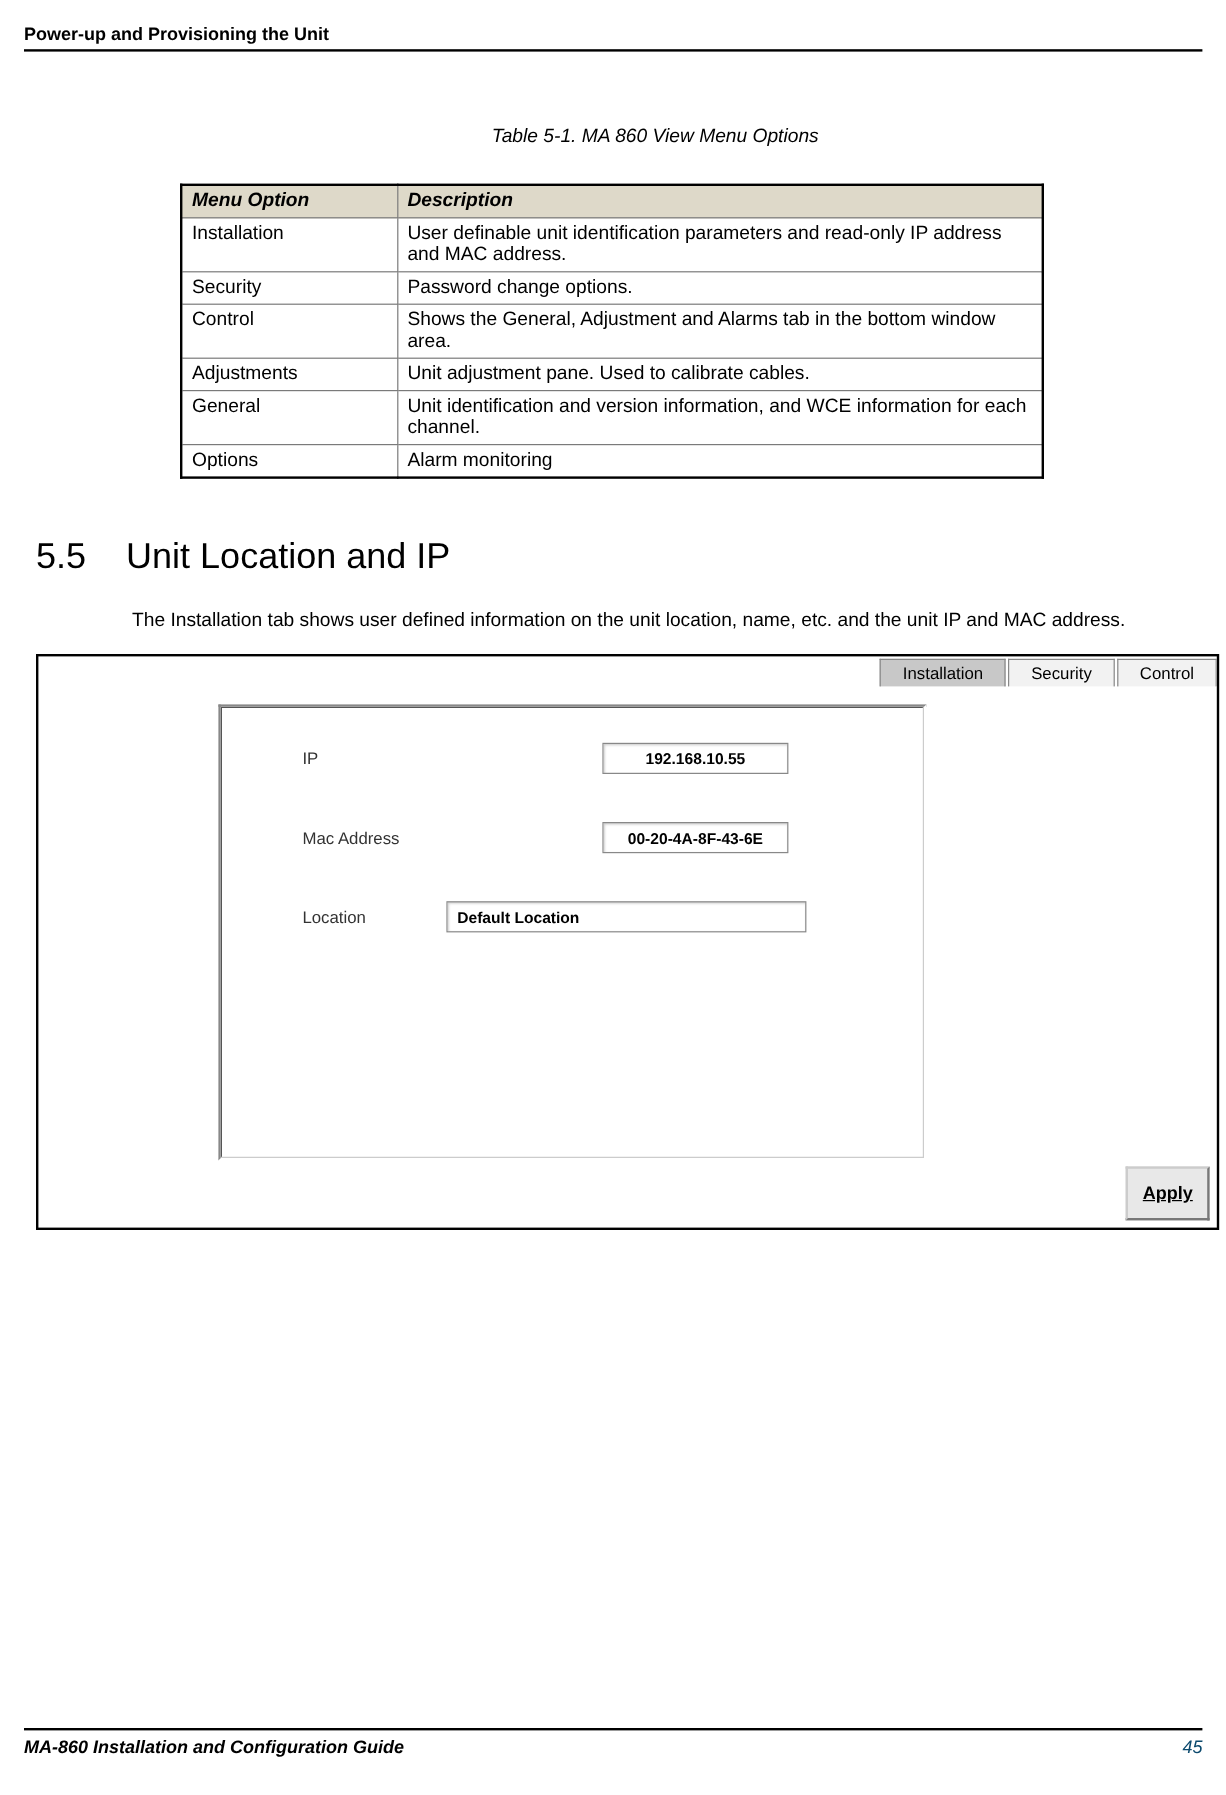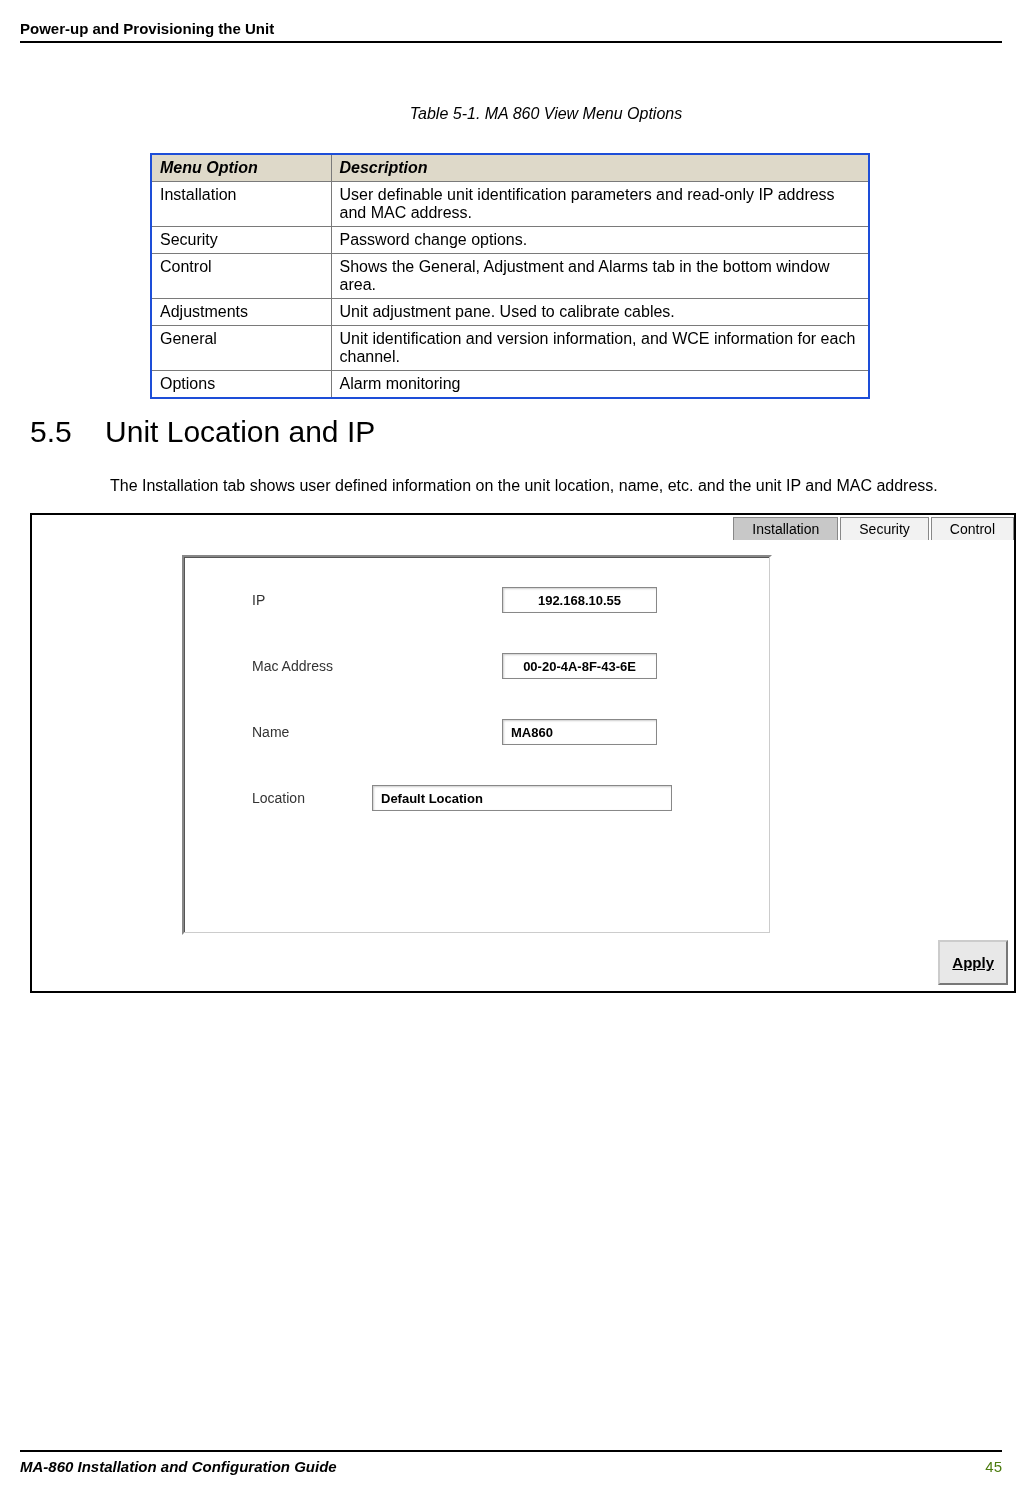--- a/index.html
+++ b/index.html
@@ -34,21 +34,21 @@
     .table-caption {
       text-align: center;
       font-style: italic;
       font-size: 16px;
       margin-bottom: 30px;
     }
     table.menu-table {
       width: 720px;
       margin-left: 40px;
       border-collapse: collapse;
-      border: 2px solid #1d4ed8;
+      border: 2px solid #000000;
       font-size: 16px;
     }
     table.menu-table th {
       background: #ded9c9;
       text-align: left;
       font-weight: bold;
       font-style: italic;
       font-family: Verdana, sans-serif;
       border: 1px solid #7a7a7a;
       padding: 4px 8px;
@@ -60,21 +60,21 @@
       font-family: Verdana, sans-serif;
     }
     table.menu-table th:first-child,
     table.menu-table td:first-child {
       width: 180px;
     }
     .section-heading {
       font-family: Arial, sans-serif;
       font-size: 30px;
       font-weight: normal;
-      margin-top: 16px;
+      margin-top: 48px;
       margin-left: -80px;
       margin-bottom: 25px;
     }
     .para {
       font-family: Verdana, sans-serif;
       font-size: 16px;
       line-height: 1.5;
       margin-bottom: 15px;
       margin-left: 0;
       margin-right: -60px;
@@ -164,40 +164,41 @@
       background: #e8e8e8;
       padding: 12px 12px;
       font-family: Arial, sans-serif;
       font-size: 15px;
       font-weight: bold;
       text-decoration: underline;
       cursor: pointer;
     }
     .footer {
       position: absolute;
-      bottom: 21px;
+      bottom: 31px;
       left: 20px;
       right: 20px;
     }
     .footer-line {
       border-top: 2px solid #000;
       margin-bottom: 6px;
     }
     .footer-row {
       display: flex;
       justify-content: space-between;
       font-family: Verdana, sans-serif;
       font-size: 15px;
     }
     .footer-left {
       font-weight: bold;
       font-style: italic;
     }
     .footer-right {
-      color: #4d7c0f;
+      color: #0c4a6e;
+      font-style: italic;
     }
   </style>
 </head>
 <body>
 
 <div class="page">
   <div class="header-text">Power-up and Provisioning the Unit</div>
   <div class="header-line"></div>
 
   <div class="content">
@@ -255,24 +256,20 @@
         <div class="panel-inner">
           <div class="form-row">
             <div class="form-label">IP</div>
             <div class="form-field narrow">192.168.10.55</div>
           </div>
           <div class="form-row">
             <div class="form-label">Mac Address</div>
             <div class="form-field narrow">00-20-4A-8F-43-6E</div>
           </div>
           <div class="form-row">
-            <div class="form-label">Name</div>
-            <div class="form-field narrow" style="justify-content:flex-start;">MA860</div>
-          </div>
-          <div class="form-row">
             <div class="form-label">Location</div>
             <div class="form-field wide">Default Location</div>
           </div>
         </div>
       </div>
 
       <button class="apply-btn">Apply</button>
     </div>
   </div>
 </div>

